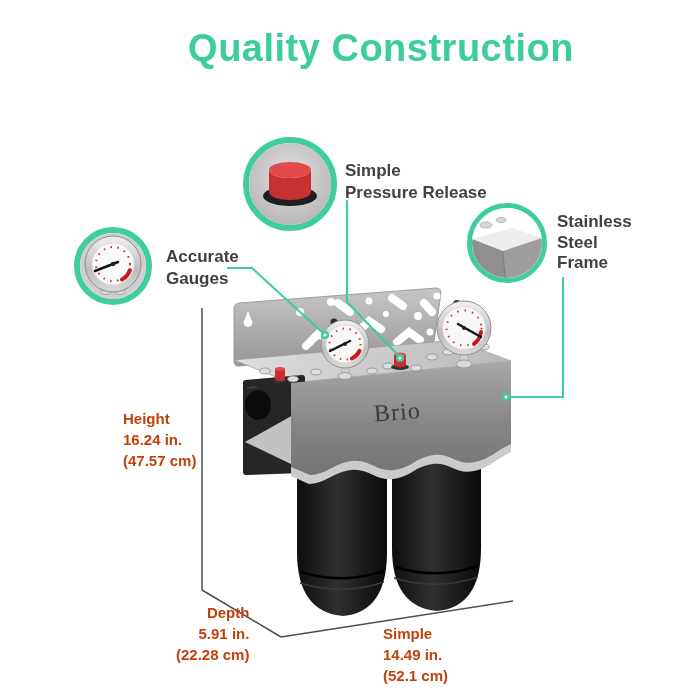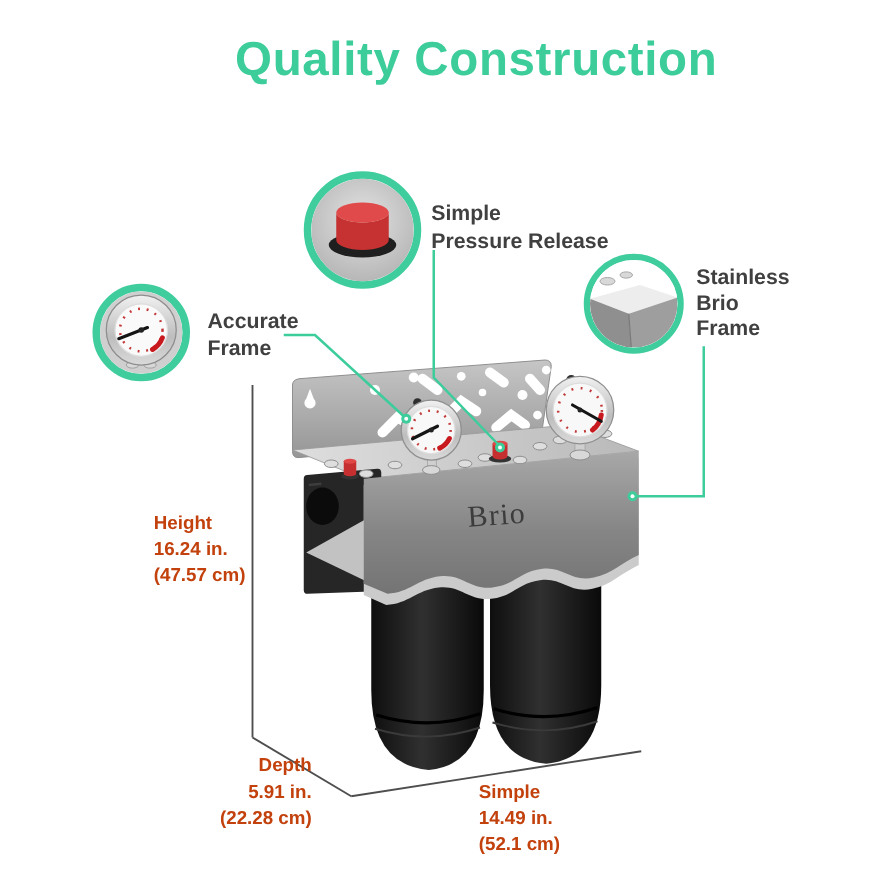--- a/index.html
+++ b/index.html
@@ -206,21 +206,21 @@
       <rect width="70" height="70" fill="#ffffff"></rect>
       <ellipse cx="14" cy="17" rx="6" ry="3" fill="#d8d8d8" stroke="#a8a8a8" stroke-width="0.8"></ellipse>
       <ellipse cx="29" cy="12" rx="5" ry="2.5" fill="#d8d8d8" stroke="#a8a8a8" stroke-width="0.8"></ellipse>
       <polygon points="0,31 40,20 70,30 31,43" fill="#ededed"></polygon>
       <polygon points="0,31 31,43 33,70 0,70" fill="#8f8f8f"></polygon>
       <polygon points="31,43 70,30 70,70 33,70" fill="#9e9e9e"></polygon>
       <line x1="31" y1="43" x2="33" y2="70" stroke="#7a7a7a" stroke-width="1"></line>
     </svg>
   </div>
   <div id="label-frame" class="abs co-label">Stainless
-Brio
+Steel
 Frame</div>
 
   <div id="circle-gauge" class="abs co-circle">
     <svg viewBox="0 0 66 66">
       <defs>
         <linearGradient id="gSilver2" x1="0" y1="0" x2="0" y2="1">
           <stop offset="0" stop-color="#f1f1f1"></stop>
             <stop offset="0.6" stop-color="#bdbdbd"></stop>
           <stop offset="1" stop-color="#dadada"></stop>
         </linearGradient>
@@ -230,21 +230,21 @@
       <ellipse cx="40" cy="59" rx="5" ry="2.5" fill="#d8d8d8" stroke="#999" stroke-width="0.7"></ellipse>
       <circle cx="33" cy="31" r="28" fill="url(#gSilver2)" stroke="#8d8d8d" stroke-width="1"></circle>
       <circle cx="33" cy="31" r="21" fill="#fafafa" stroke="#ddd" stroke-width="1"></circle>
       <circle cx="33" cy="31" r="17" fill="none" stroke="#c33536" stroke-width="2" stroke-dasharray="1.5 5.5"></circle>
       <path d="M49.9,37.2 A18,18 0 0 1 42,46.6" stroke="#c8191f" stroke-width="4" fill="none" stroke-linecap="round"></path>
       <line x1="38" y1="29" x2="15" y2="38" stroke="#141414" stroke-width="2.5" stroke-linecap="round"></line>
       <circle cx="33" cy="31" r="2.2" fill="#222"></circle>
     </svg>
   </div>
   <div id="label-gauge" class="abs co-label">Accurate
-Frame</div>
+Gauges</div>
 
   <div id="dim-height" class="abs dim-label">
     <div>Height</div>
     <div>16.24 in.</div>
     <div>(47.57 cm)</div>
   </div>
   <div id="dim-depth" class="abs dim-label">
     <div>Depth</div>
     <div>5.91 in.</div>
     <div>(22.28 cm)</div>

